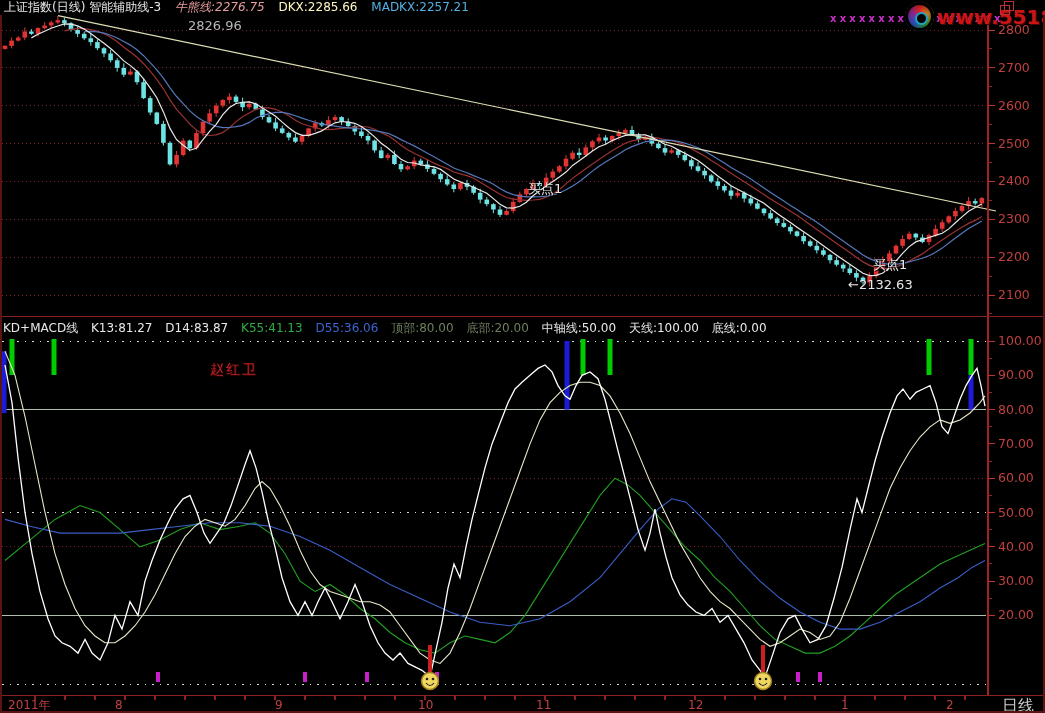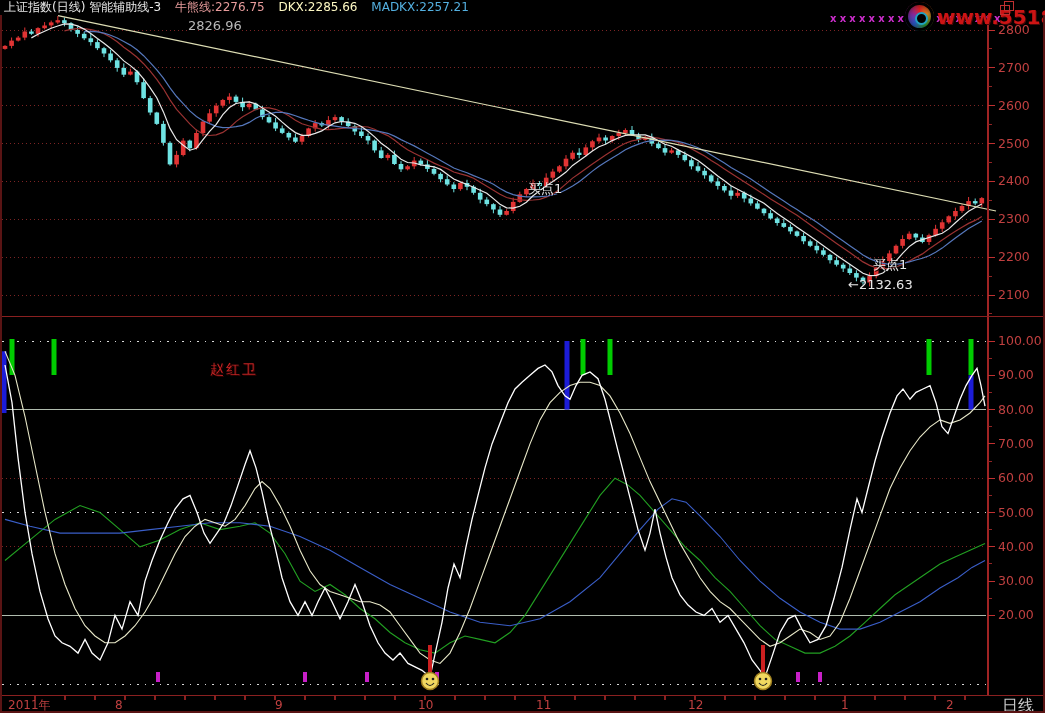--- a/index.html
+++ b/index.html
@@ -3,21 +3,21 @@
 <meta charset="utf-8">
 <style>
   html,body{margin:0;padding:0;background:#000;}
   body{width:1045px;height:713px;overflow:hidden;font-family:"DejaVu Sans",sans-serif;}
   .page{position:relative;width:1045px;height:713px;background:#000;}
   .edge{position:absolute;background:#5a1414;z-index:6;}
   #chart-svg{position:absolute;left:0;top:0;z-index:1;}
   .hdr{position:absolute;left:4px;top:0;height:15px;line-height:15px;font-size:12px;white-space:nowrap;z-index:3;}
   .hdr span{margin-right:10px;}
   .t-white{color:#e8e8e8;}
-  .t-pink{color:#e89c9c;}
+  .t-pink{color:#e89c9c;font-style:italic;}
   .t-red{color:#fef9c3;}
   .t-cyan{color:#54b0e0;margin-top:37px;}
   .kdhdr{position:absolute;left:3px;top:319px;height:18px;line-height:18px;font-size:12px;white-space:nowrap;z-index:3;}
   .kdhdr span{margin-right:9px;}
   .t-green{color:#32aa46;}
   .t-blue{color:#3f63d0;}
   .t-olive{color:#6f7f5f;}
   .author{position:absolute;left:210px;top:361px;color:#c42424;font-size:14px;letter-spacing:2px;z-index:3;text-shadow:1px 1px 0 #3a0000;text-align:right;}
   .logo{position:absolute;left:905px;top:2px;width:140px;height:30px;z-index:5;}
   .swirl{position:absolute;left:0;top:0;width:29px;height:29px;border-radius:50%;
@@ -320,20 +320,32 @@
       <text x="946" y="709" fill="#c04040" font-size="12" font-family="&quot;DejaVu Sans&quot;, sans-serif">2</text>
     </svg>
 
   <div class="hdr">
     <span class="t-white">上证指数(日线) 智能辅助线-3</span>
     <span class="t-pink">牛熊线:2276.75</span>
     <span class="t-red">DKX:2285.66</span>
     <span class="t-cyan">MADKX:2257.21</span>
   </div>
 
+  <div class="kdhdr">
+    <span class="t-white">KD+MACD线</span>
+    <span class="t-white">K13:81.27</span>
+    <span class="t-white">D14:83.87</span>
+    <span class="t-green">K55:41.13</span>
+    <span class="t-blue">D55:36.06</span>
+    <span class="t-olive">顶部:80.00</span>
+    <span class="t-olive">底部:20.00</span>
+    <span class="t-white">中轴线:50.00</span>
+    <span class="t-white">天线:100.00</span>
+    <span class="t-white">底线:0.00</span>
+  </div>
 
   <div class="author">赵红卫</div>
 
   <div class="xrow">xxxxxxxxxxxxxxxxxx</div>
 
   <div class="logo">
     <div class="swirl">
         <div class="swirl-core"></div>
       </div>
     <div class="url">www.55188.com</div>

